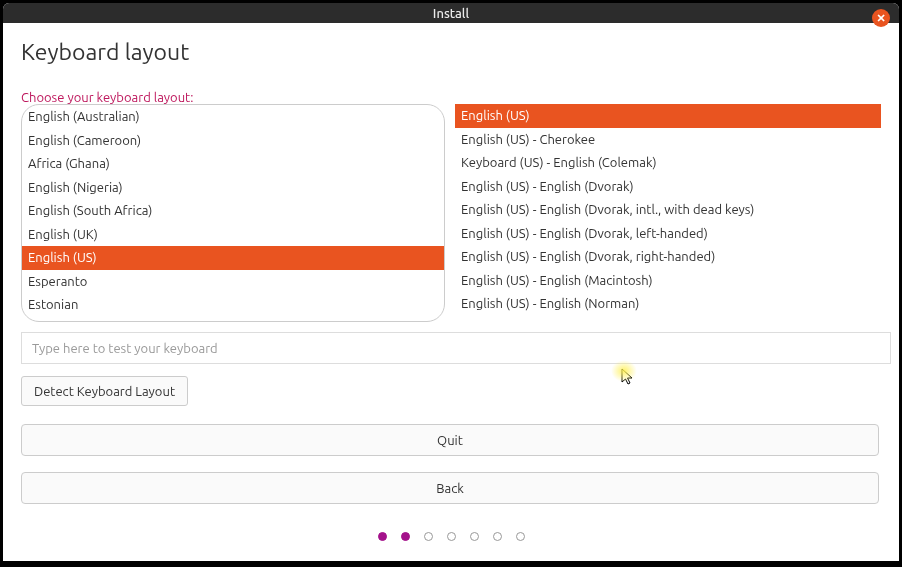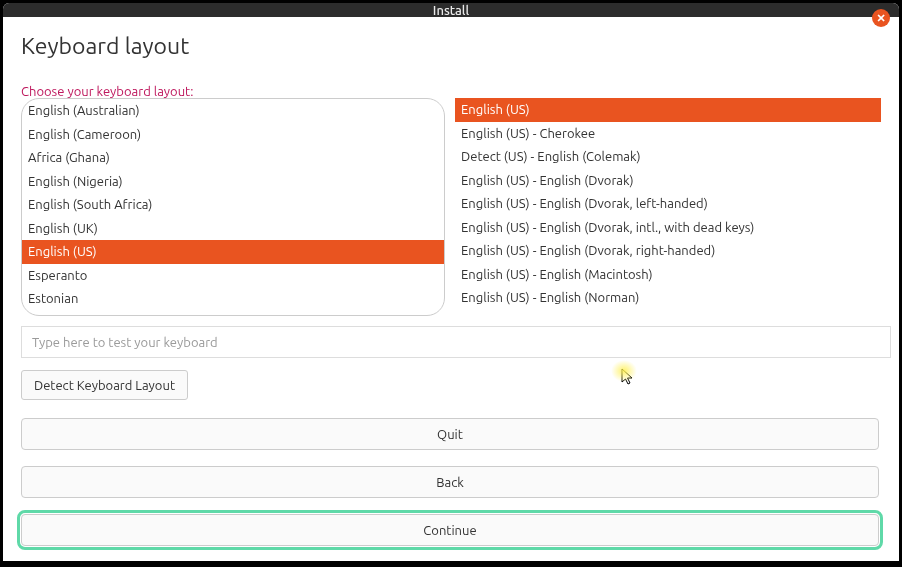--- a/index.html
+++ b/index.html
@@ -198,38 +198,37 @@
           <div class="list-item">English (South Africa)</div>
           <div class="list-item">English (UK)</div>
           <div class="list-item selected">English (US)</div>
           <div class="list-item">Esperanto</div>
           <div class="list-item">Estonian</div>
           <div class="list-item">Faroese</div>
         </div>
       <div class="listbox right" id="variants-list">
           <div class="list-item selected">English (US)</div>
           <div class="list-item">English (US) - Cherokee</div>
-          <div class="list-item">Detect (US) - English (Colemak)</div>
+          <div class="list-item">Keyboard (US) - English (Colemak)</div>
           <div class="list-item">English (US) - English (Dvorak)</div>
+          <div class="list-item">English (US) - English (Dvorak, intl., with dead keys)</div>
           <div class="list-item">English (US) - English (Dvorak, left-handed)</div>
-          <div class="list-item">English (US) - English (Dvorak, intl., with dead keys)</div>
           <div class="list-item">English (US) - English (Dvorak, right-handed)</div>
           <div class="list-item">English (US) - English (Macintosh)</div>
           <div class="list-item">English (US) - English (Norman)</div>
         </div>
     </div>
 
     <input class="test-input" type="text" placeholder="Type here to test your keyboard" style="">
 
     <button class="detect-btn">Detect Keyboard Layout</button>
 
     <div class="footer-btns">
       <button class="btn">Quit</button>
       <button class="btn">Back</button>
-      <button class="btn highlight">Continue</button>
     </div>
 
     <div class="progress-dots" id="progress-dots">
         <div class="dot filled"></div>
         <div class="dot filled"></div>
         <div class="dot"></div>
         <div class="dot"></div>
         <div class="dot"></div>
         <div class="dot"></div>
         <div class="dot"></div>

